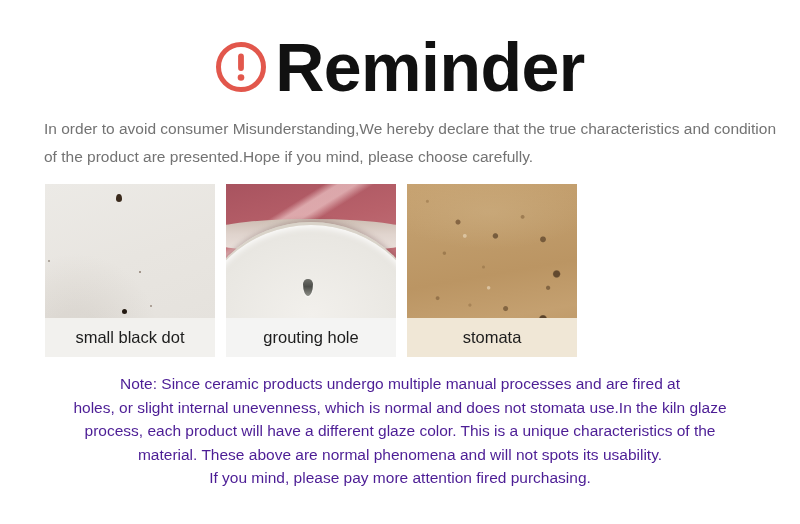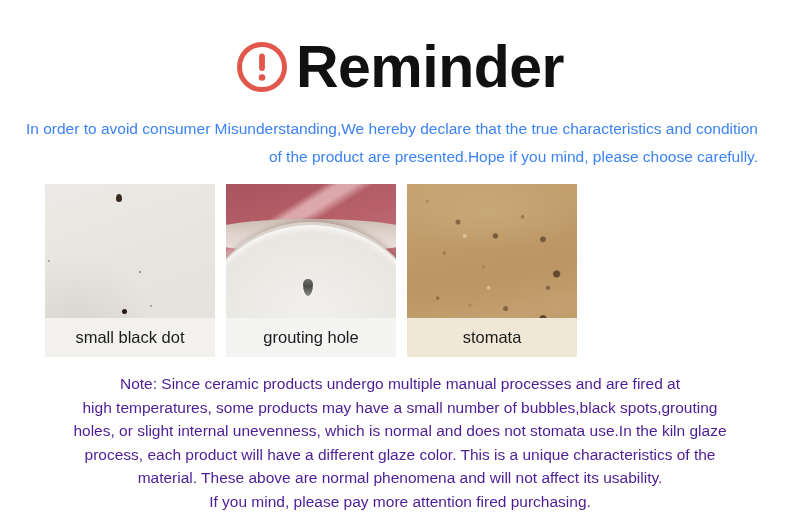--- a/index.html
+++ b/index.html
@@ -35,38 +35,38 @@
     justify-content: center;
     gap: 8px;
   }
   .warn-icon {
     width: 52px;
     height: 52px;
     flex: 0 0 52px;
     display: block;
   }
   .title-text {
-    font-size: 59px;
+    font-size: 68px;
     line-height: 60px;
     font-weight: 700;
     letter-spacing: -0.5px;
     color: #111111;
     white-space: nowrap;
   }
 
   
   .subtitle {
     position: absolute;
-    left: 10px;
+    left: 44px;
     top: 115px;
     width: 748px;
-    text-align: right;
+    text-align: left;
     font-size: 15.5px;
     line-height: 28px;
-    color: #3b82f6;
+    color: #737373;
   }
 
   
   .cards {
     position: absolute;
     left: 45px;
     top: 184px;
     width: 710px;
     height: 173px;
     display: flex;
@@ -332,20 +332,19 @@
         <div class="ph4"></div>
       </div>
       <div class="cap-band band-4"></div>
       <div class="card-caption">stomata</div>
     </div>
 
   </div>
 
   <div class="note">
     <div>Note: Since ceramic products undergo multiple manual processes and are fired at</div>
-    <div>high temperatures, some products may have a small number of bubbles,black spots,grouting</div>
     <div>holes, or slight internal unevenness, which is normal and does not stomata use.In the kiln glaze</div>
     <div>process, each product will have a different glaze color. This is a unique characteristics of the</div>
-    <div>material. These above are normal phenomena and will not affect its usability.</div>
+    <div>material. These above are normal phenomena and will not spots its usability.</div>
     <div>If you mind, please pay more attention fired purchasing.</div>
   </div>
 
 </div>
 
 </body></html>

